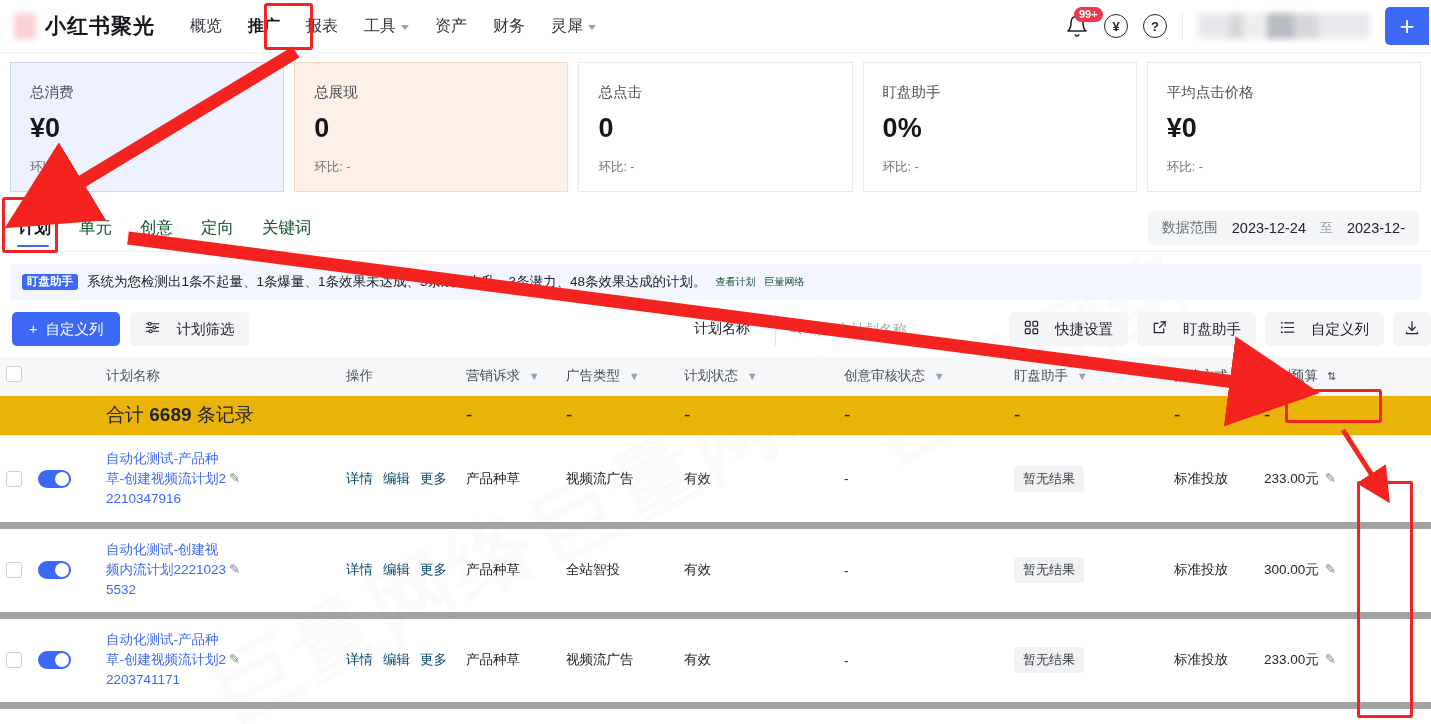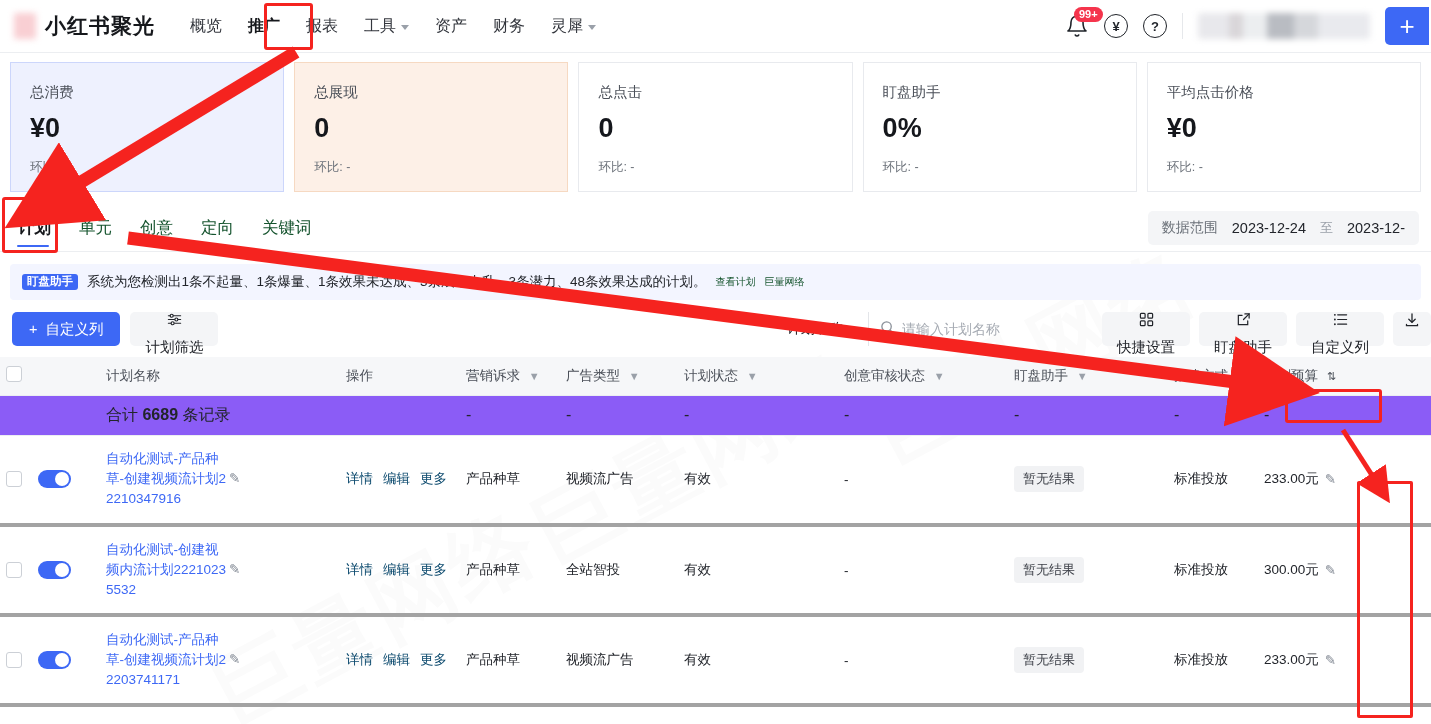--- a/index.html
+++ b/index.html
@@ -156,22 +156,22 @@
     position: relative; z-index: 4;
     display: flex; align-items: center; padding: 12px 0 11px 12px; gap: 10px;
   }
   .btn-primary {
     background: #3d68f5; color: #fff; font-size: 14.5px; border-radius: 5px;
     height: 34px; padding: 0 17px; display: flex; align-items: center; gap: 8px;
     cursor: pointer; white-space: nowrap;
   }
   .btn-plain {
     background: #f4f5f7; color: #22252b; font-size: 14.5px; border-radius: 5px;
-    height: 34px; padding: 0 15px; display: flex; align-items: center; gap: 8px;
-    cursor: pointer; white-space: nowrap; flex-direction: column;
+    height: 34px; padding: 0 15px; display: flex; align-items: center; gap: 16px;
+    cursor: pointer; white-space: nowrap;
   }
   .tb-right { margin-left: auto; display: flex; align-items: center; gap: 9px; padding-right: 0; }
   .select-box {
     display: flex; align-items: center; gap: 6px; height: 34px; padding: 0 10px 0 4px;
     font-size: 14px; color: #22252b; cursor: pointer; white-space: nowrap;
   }
   .search-box {
     display: flex; align-items: center; gap: 7px; height: 34px;
     border-left: 1px solid #e3e5e9; padding: 0 10px 0 11px; min-width: 206px;
   }
@@ -185,26 +185,26 @@
   .table-wrap { position: relative; z-index: 4; }
   table { width: 100%; border-collapse: collapse; table-layout: fixed; }
   thead th {
     background: #f6f7f9; height: 38px; font-size: 13.5px; font-weight: 400;
     color: #4b5059; text-align: left; padding: 0 6px; white-space: nowrap;
     border-bottom: 1px solid #eceef1;
   }
   th .fil { display: inline-block; margin-left: 5px; color: #9aa0a9; font-size: 11px; }
   th .srt { display: inline-block; margin-left: 5px; color: #4b5059; font-size: 11px; }
   .sum-row td {
-    background: #8b5cf6; height: 40px; font-size: 16px; color: #22252b;
+    background: #eab308; height: 40px; font-size: 19px; color: #22252b;
     padding: 0 6px; border-bottom: 1px solid #eceef1;
   }
   tbody tr.data-row td {
     height: 90px; font-size: 13.5px; color: #22252b; padding: 0 6px;
-    border-bottom: 4px solid #a3a3a3; vertical-align: middle;
+    border-bottom: 7px solid #a3a3a3; vertical-align: middle;
   }
   .cb {
     width: 16px; height: 16px; border: 1.3px solid #ccd0d6; border-radius: 3px;
     background: #fff; display: inline-block; cursor: pointer;
   }
   .toggle {
     width: 33px; height: 18px; background: #3d68f5; border-radius: 10px;
     position: relative; cursor: pointer; display: inline-block;
   }
   .toggle::after {
@@ -212,21 +212,21 @@
     width: 14px; height: 14px; background: #fff; border-radius: 50%;
   }
   .plan-name { color: #3d68f5; font-size: 13.5px; line-height: 20px; cursor: pointer; }
   .plan-name .pen { color: #7f8691; margin-left: 3px; }
   .acts { display: flex; gap: 10px; }
   .acts span { color: #0c4a6e; cursor: pointer; font-size: 13.5px; }
   .chip {
     display: inline-block; background: #f1f2f4; color: #3d4048; font-size: 13px;
     border-radius: 4px; padding: 4px 9px; white-space: nowrap;
   }
-  .budget-cell { display: flex; align-items: center; gap: 6px; white-space: nowrap; }
+  .budget-cell { display: flex; align-items: flex-start; gap: 6px; white-space: nowrap; }
   .pen-ic { color: #7f8691; cursor: pointer; }
   .dash { color: #6b7179; }
 
   
   .anno-layer { position: absolute; inset: 0; pointer-events: none; z-index: 9; }
   .anno-box-hdr {
     position: absolute; left: 1285px; top: 389px; width: 97px; height: 34px;
     border: 3px solid #f5231f; border-radius: 3px;
   }
   .anno-box-col {

